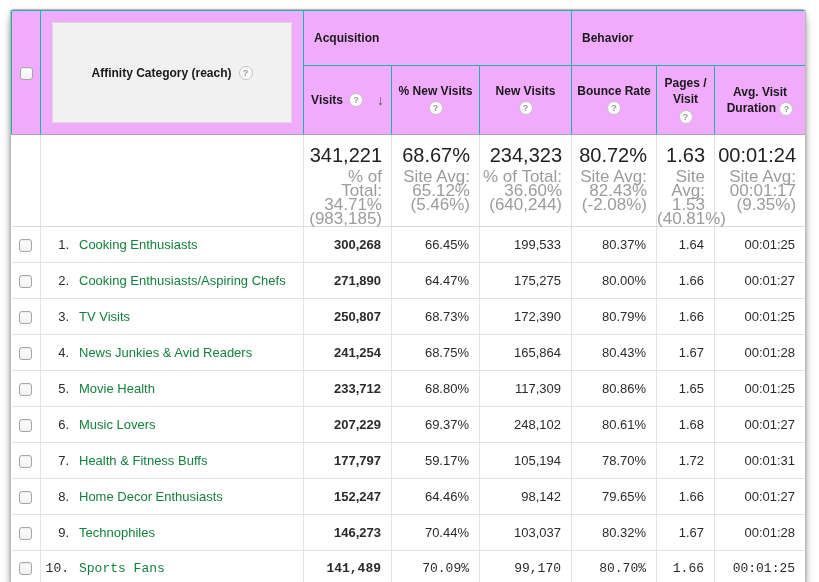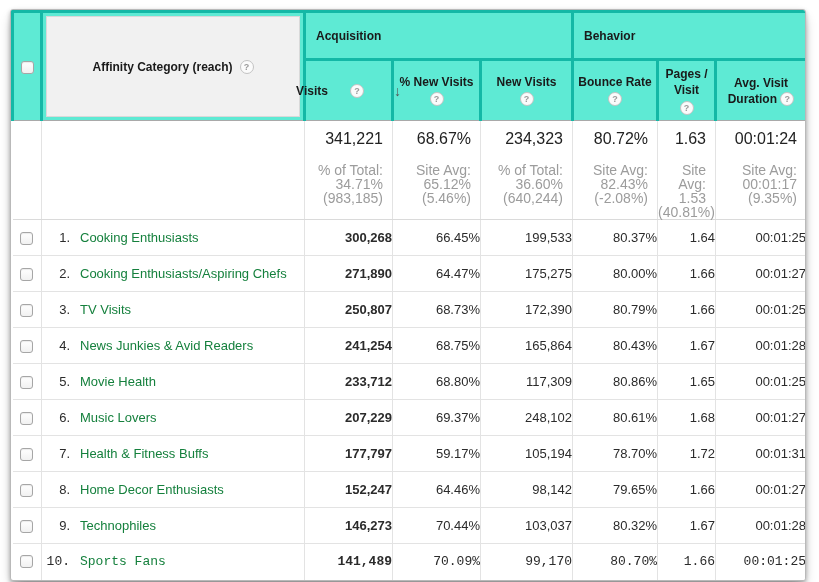--- a/index.html
+++ b/index.html
@@ -16,45 +16,45 @@
     background: #fff;
     border: 1px solid #b9b9b9;
     border-radius: 3px;
     box-shadow: 0 2px 4px rgba(0,0,0,.25), 0 6px 12px -4px rgba(0,0,0,.45);
     overflow: hidden;
   }
   table { border-collapse: collapse; table-layout: fixed; width: 794px; }
 
   
   thead th {
-    background: #5eead4;
-    border: 3px solid #14b8a6;
+    background: #f0abfc;
+    border: 1px solid #14b8a6;
     font-size: 12px;
     font-weight: bold;
     color: #1a1a1a;
     vertical-align: middle;
   }
   tr.group-row { height: 46px; }
   tr.metric-row { height: 58px; }
   tr.metric-row th { border-bottom: 1px solid #a9a9a9; }
   th.span-cell { border-bottom: 1px solid #a9a9a9; }
   th.group-th { text-align: left; padding-left: 10px; }
-  th.dim-th { padding: 3px; }
+  th.dim-th { padding: 11px; }
   .dim-inner {
     height: 101px;
     background: #f1f1f1;
     border: 1px solid #d9d9d9;
     display: flex;
     align-items: center;
     justify-content: center;
     gap: 7px;
   }
   th.metric-th { text-align: center; }
   .metric-stack { display: flex; flex-direction: column; align-items: center; gap: 3px; }
-  .metric-inline { display: flex; align-items: center; justify-content: center; gap: 22px; }
+  .metric-inline { display: flex; align-items: center; justify-content: center; gap: 6px; }
   .metric-wrap { padding: 0 6px; line-height: 16px; }
   .help {
     display: inline-flex;
     width: 14px; height: 14px;
     border-radius: 50%;
     background: #fbfbfb;
     border: 1px solid #c3c3c3;
     color: #9a9a9a;
     font-size: 9px;
     font-weight: bold;
@@ -68,22 +68,22 @@
   
   tr.summary-row td {
     height: 92px;
     vertical-align: top;
     text-align: right;
     padding: 9px 9px 0 0;
     border-right: 1px solid #e3e3e3;
     border-bottom: 1px solid #dadada;
     background: #fff;
   }
-  .sum-value { font-size: 16px; color: #222; }
-  .sum-sub { font-size: 14px; color: #9c9c9c; line-height: 14px; margin-top: 15px; white-space: pre-line; }
+  .sum-value { font-size: 20px; color: #222; }
+  .sum-sub { font-size: 17px; color: #9c9c9c; line-height: 14px; margin-top: 3px; white-space: pre-line; }
 
   
   tr.data-row td {
     height: 36px;
     border-right: 1px solid #e3e3e3;
     border-bottom: 1px solid #e3e3e3;
     font-size: 13px;
     color: #2b2b2b;
     vertical-align: middle;
     background: #fff;
@@ -95,21 +95,21 @@
     background: linear-gradient(#ffffff, #f1f1f1);
     border: 1px solid #a6a6a6;
     border-radius: 3px;
     box-shadow: inset 0 1px 1px rgba(0,0,0,.08);
     vertical-align: middle;
     cursor: pointer;
   }
   td.cat-cell { text-align: left; }
   .row-index { display: inline-block; width: 28px; text-align: right; margin-right: 10px; color: #2b2b2b; }
   a.cat-link { color: #15803d; text-decoration: none; cursor: pointer; }
-  td.num { text-align: right; }
+  td.num { text-align: right; padding-right: 10px; }
   td.visits-col { background: #f7f7f7; font-weight: bold; }
   tr.data-row:last-child td { border-bottom: none; font-family: Liberation Mono, monospace; }
 </style>
 </head>
 <body>
 
 <div class="card">
   <table>
     <colgroup>
       <col style="width:29px">

